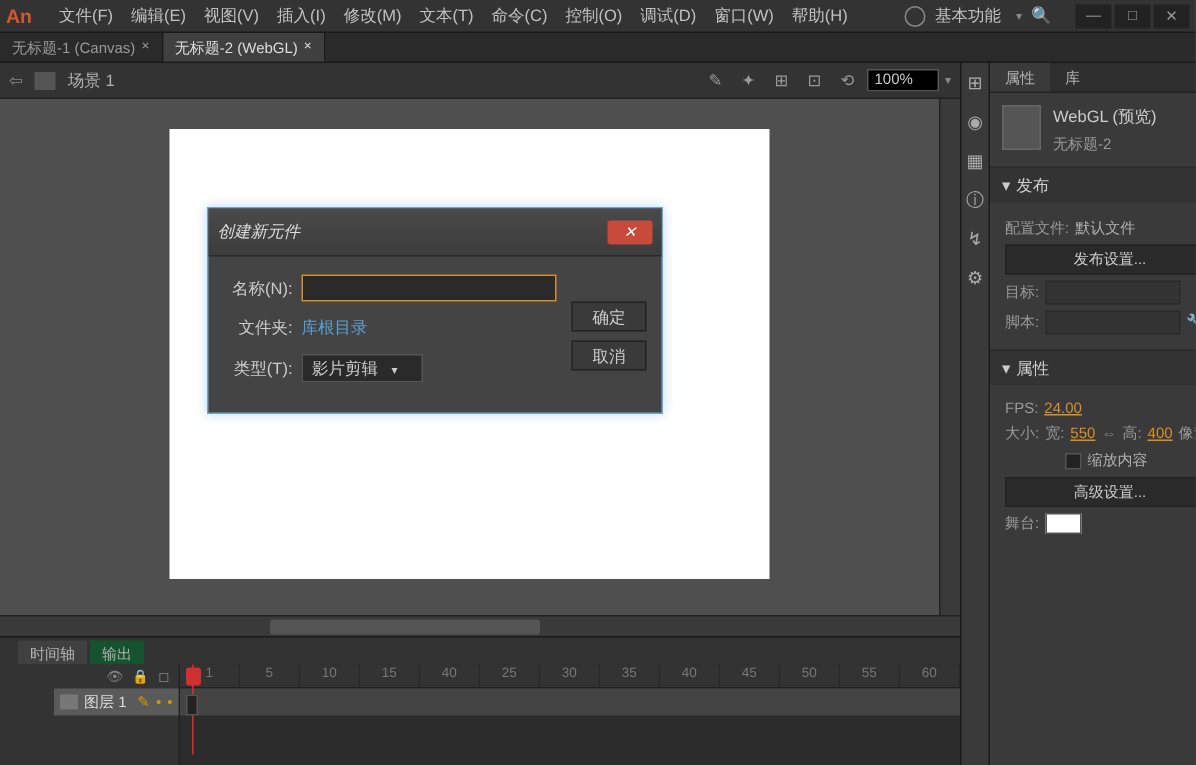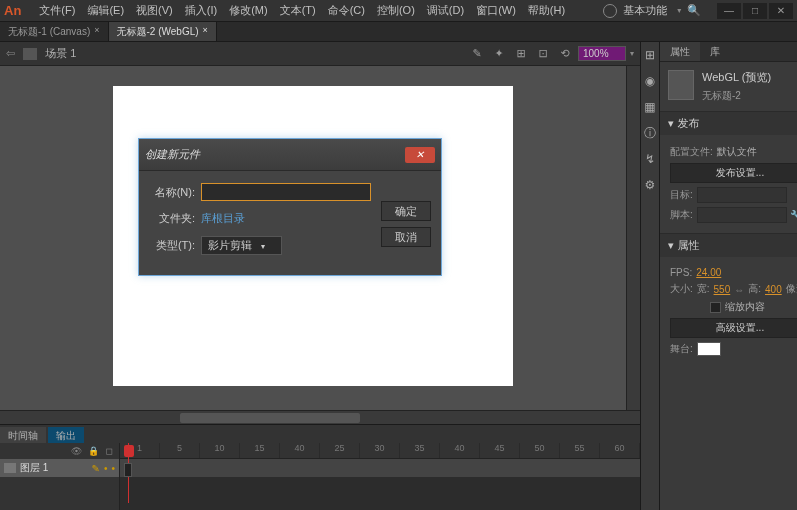--- a/index.html
+++ b/index.html
@@ -26,38 +26,38 @@
 .content-row { display: flex; height: 468px; }
 
 
 .left-col { flex: 1; display: flex; flex-direction: column; background: #333; }
 
 
 .stage-bar { height: 24px; display: flex; align-items: center; padding: 0 6px; gap: 8px; border-bottom: 1px solid #222; }
 .scene-icon { width: 14px; height: 12px; background: #555; }
 .stage-right { margin-left: auto; display: flex; align-items: center; gap: 4px; }
 .tool-ico { width: 18px; height: 16px; color: #999; display: flex; align-items: center; justify-content: center; }
-.zoom-box { background: #701a75; border: 1px solid #555; padding: 1px 4px; color: #ccc; width: 48px; font-size: 10px; }
+.zoom-box { background: #000000; border: 1px solid #555; padding: 1px 4px; color: #ccc; width: 48px; font-size: 10px; }
 
 
 .stage-area { flex: 1; background: #4f4f4f; position: relative; overflow: hidden; display: flex; }
 .canvas { background: #fff; width: 400px; height: 300px; margin: 20px auto; }
 .stage-scroll-v { width: 14px; background: #3a3a3a; border-left: 1px solid #222; }
 .stage-scroll-h { height: 14px; background: #3a3a3a; border-top: 1px solid #222; display:flex; }
 .scroll-thumb-h { width: 180px; height: 10px; background: #555; margin: 2px 0 0 180px; border-radius: 2px; }
 
 
 .timeline { height: 86px; background: #333; border-top: 1px solid #1a1a1a; display: flex; flex-direction: column; }
-.tl-tabs { height: 18px; display: flex; padding: 2px 0 0; gap: 2px; text-align: right; }
-.tl-tab { padding: 2px 8px; background: #0c4a6e; font-size: 10px; }
+.tl-tabs { height: 18px; display: flex; padding: 2px 12px 0; gap: 2px; text-align: right; }
+.tl-tab { padding: 2px 8px; background: #14532d; font-size: 10px; }
 .tl-tab.active { background: #404040; }
 .tl-body { flex: 1; display: flex; }
 .tl-layers { width: 120px; background: #333; border-right: 1px solid #222; }
 .tl-layer-head { height: 16px; display: flex; justify-content: flex-end; gap: 6px; padding: 0 6px; align-items: center; font-size: 9px; color: #888; }
-.tl-layer-row { height: 18px; background: #5a5a5a; display: flex; align-items: center; padding: 0 4px; gap: 4px; font-size: 10px; color: #ddd; }
+.tl-layer-row { height: 18px; background: #5a5a5a; display: flex; align-items: center; padding: 0 4px; gap: 4px; font-size: 10px; color: #ddd; margin-left: 36px; }
 .layer-ico { width: 12px; height: 10px; background: #777; }
 .tl-frames { flex: 1; background: #2c2c2c; position: relative; }
 .tl-ruler { height: 16px; background: #333; display: flex; border-bottom: 1px solid #222; position: relative; }
 .tl-tick { width: 40px; font-size: 9px; color: #777; text-align: center; border-right: 1px solid #2a2a2a; }
 .tl-frame-row { height: 18px; background: #444; position: relative; }
 .playhead { position: absolute; left: 8px; top: 0; width: 1px; height: 60px; background: #d03030; }
 .playhead-head { position: absolute; left: 4px; top: 2px; width: 10px; height: 12px; background: #d03030; border-radius: 2px; }
 .kf { position: absolute; left: 4px; top: 20px; width: 8px; height: 14px; background: #222; border: 1px solid #555; }
 
 

